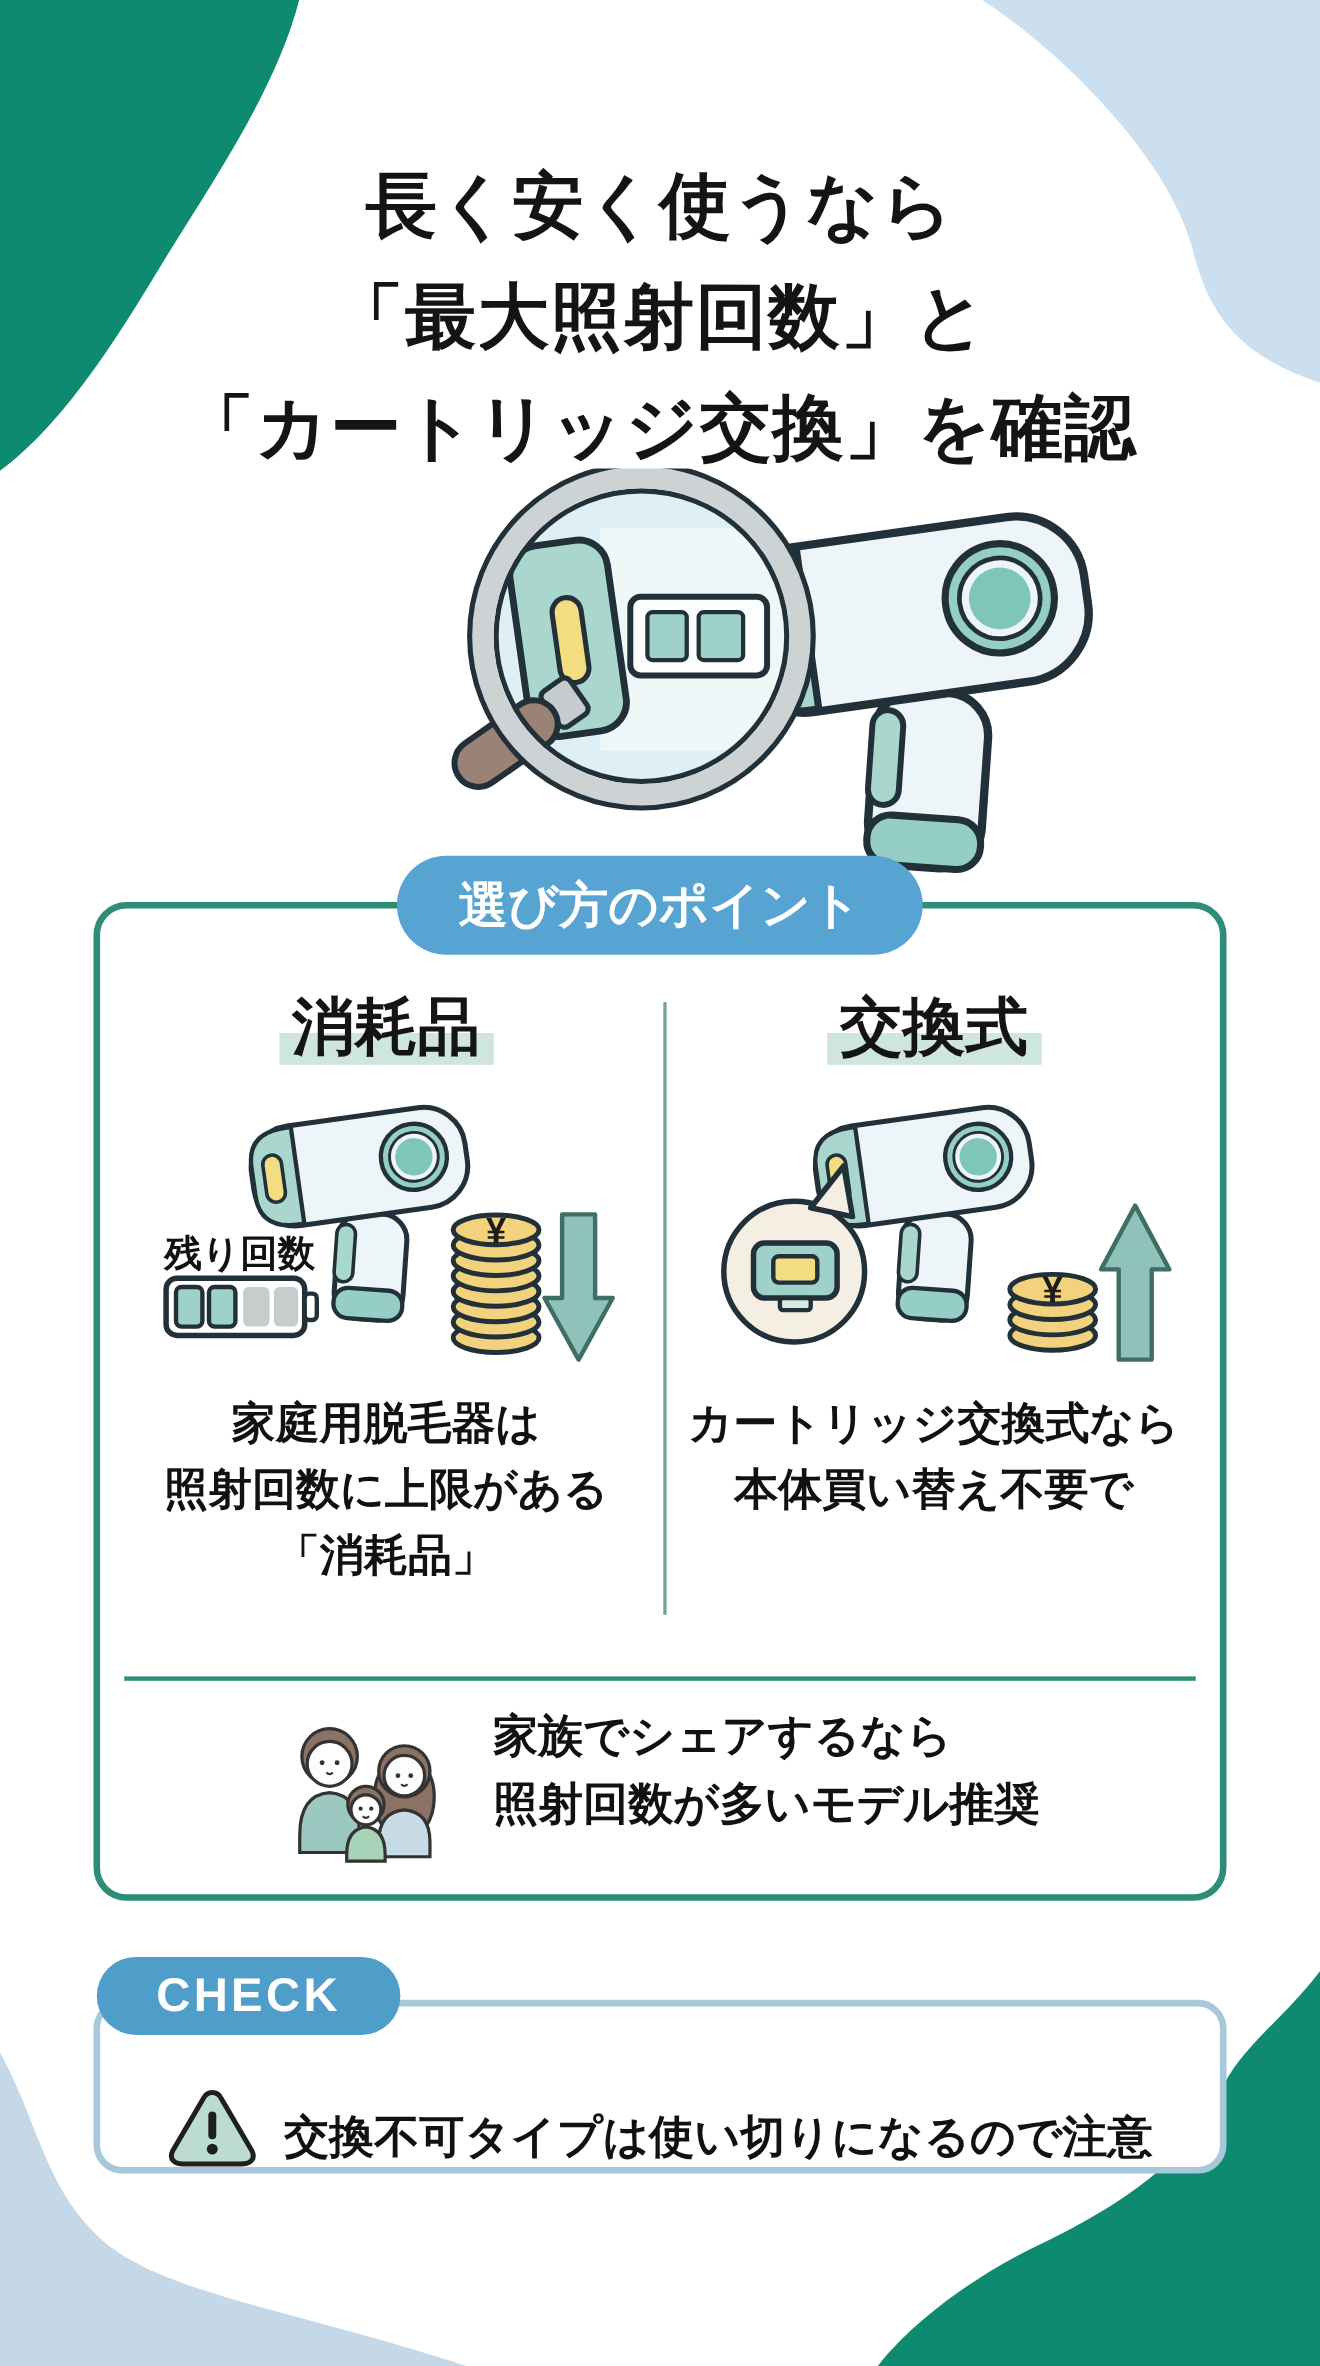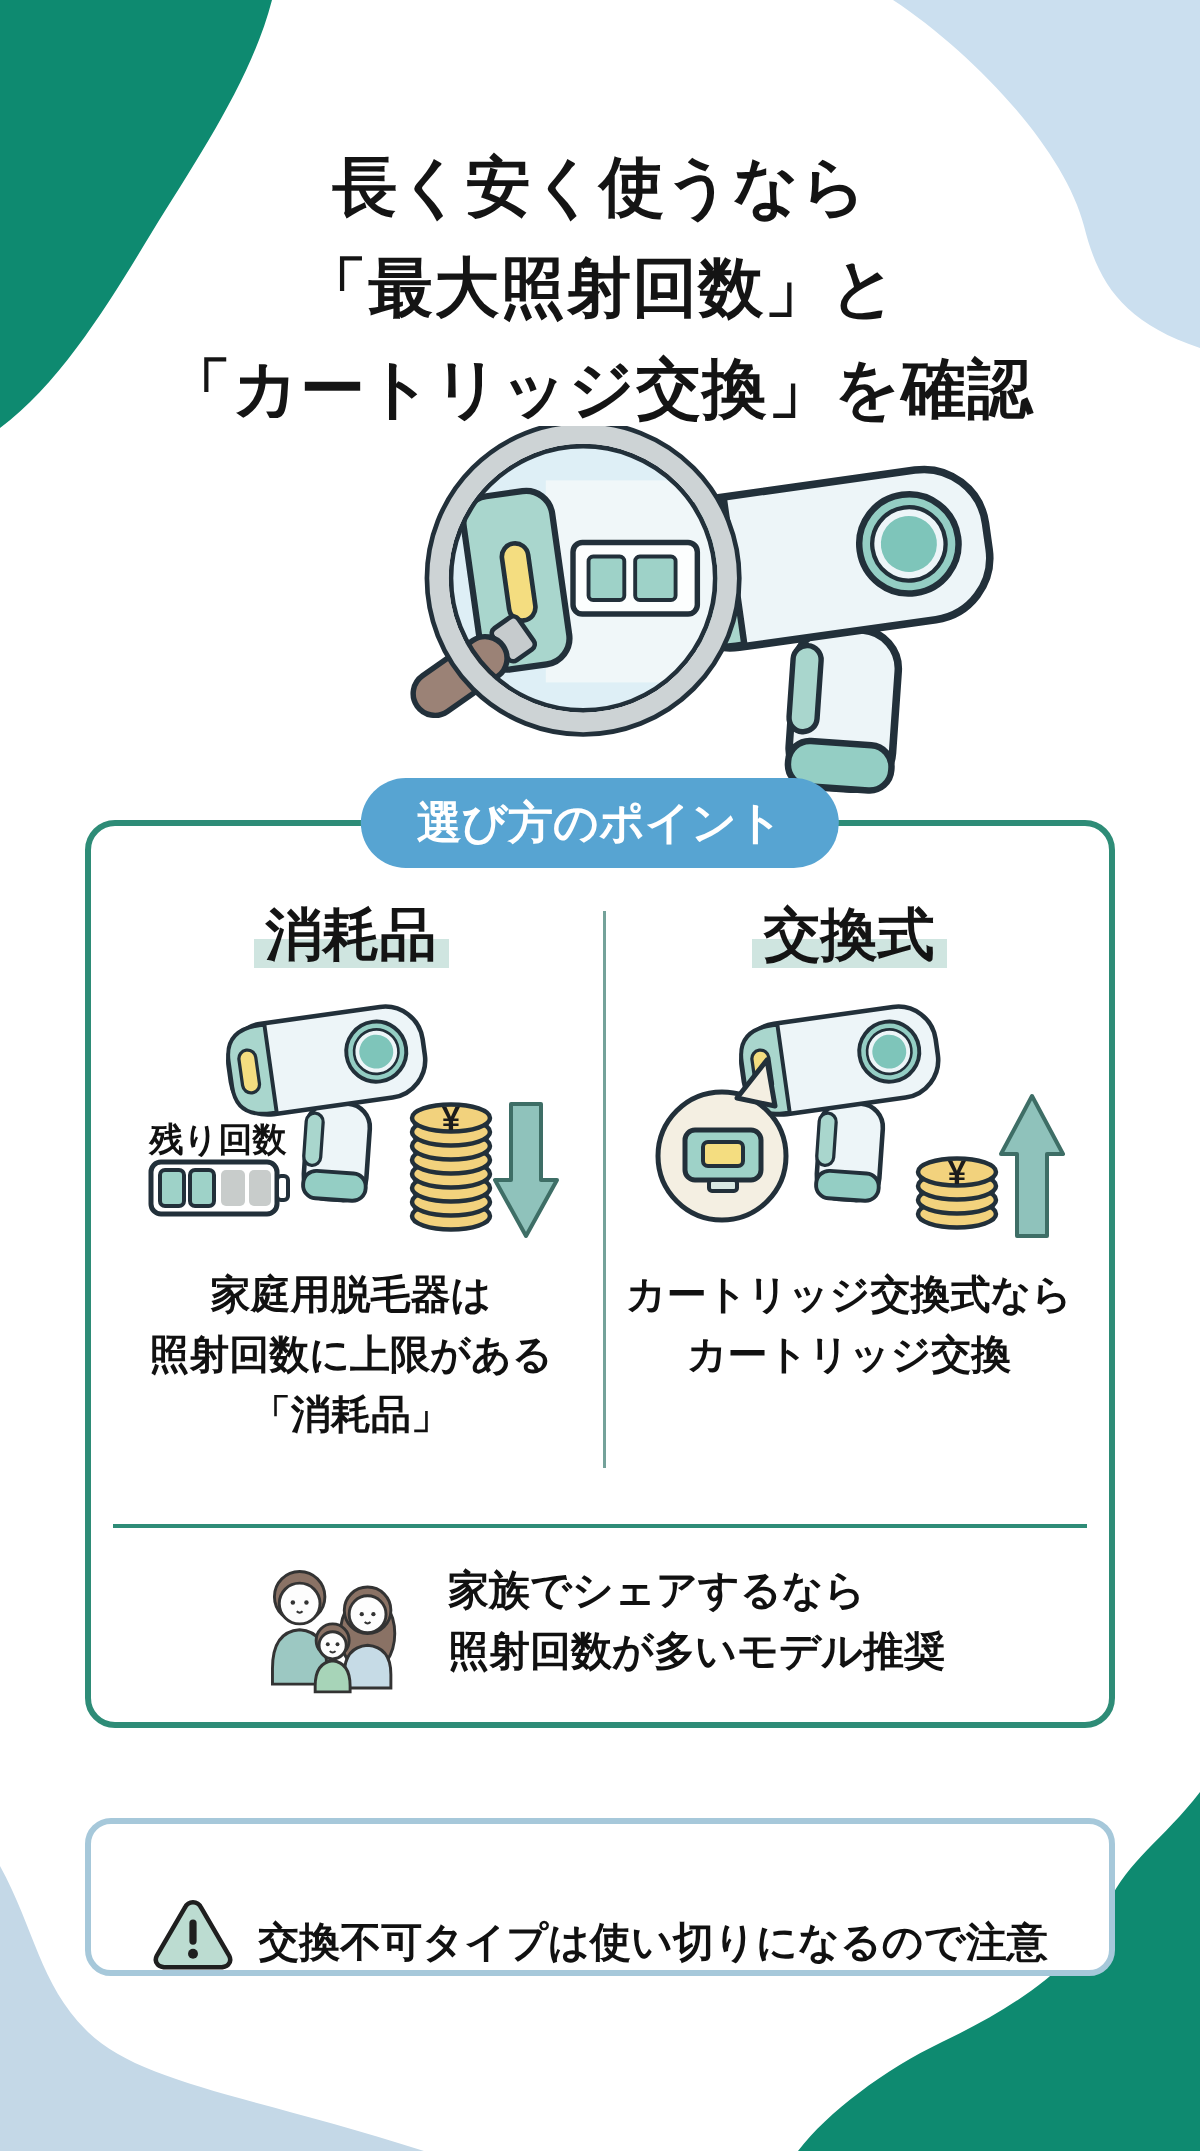--- a/index.html
+++ b/index.html
@@ -16,21 +16,21 @@
                 background:#57A4D2;color:#fff;font-size:45px;font-weight:800;
                 padding:15px 56px;border-radius:50px;white-space:nowrap;}
   .col{position:absolute;top:74px;width:460px;text-align:center;}
   .col.left{left:30px;} .col.right{left:528px;text-align:center;}
   .col-header{display:inline-block;font-size:57px;font-weight:900;color:#141414;
               background:linear-gradient(transparent 58%, #CFE5E0 58%);padding:0 12px;line-height:1.2;}
   .col-illu{display:block;margin:16px auto 0 auto;}
   .desc{margin-top:10px;font-size:40px;font-weight:800;line-height:1.5;color:#111;}
   .col-divider{position:absolute;left:512px;top:85px;width:3px;height:557px;background:#74A29A;}
   .family-divider{position:absolute;left:22px;right:22px;top:698px;height:4px;background:#2E8C77;border:0;margin:0;}
-  .family-row{position:absolute;left:0;right:0;top:722px;display:flex;align-items:center;justify-content:center;gap:28px;}
+  .family-row{position:absolute;left:0;right:0;top:722px;display:flex;justify-content:center;gap:28px;}
   .family-text{font-size:41px;font-weight:800;line-height:1.5;text-align:left;color:#111;}
   
   .check-badge{position:absolute;left:88px;top:1779px;background:#4F9DC9;color:#fff;
                font-size:43px;font-weight:800;letter-spacing:3px;padding:11px 54px;
                border-radius:42px;z-index:3;}
   .check-box{position:absolute;left:85px;top:1818px;width:1030px;height:158px;background:#fff;
              border:6px solid #A6C8DA;border-radius:26px;box-sizing:border-box;z-index:2;
              display:flex;align-items:flex-end;justify-content:center;gap:24px;}
   .check-text{font-size:41px;font-weight:800;color:#111;white-space:nowrap;}
 </style>
@@ -152,21 +152,21 @@
           <ellipse cx="338" cy="230" rx="39" ry="13.5" fill="#F2D27D" stroke="#22303A" stroke-width="4.5"></ellipse>
           <ellipse cx="338" cy="216" rx="39" ry="13.5" fill="#F2D27D" stroke="#22303A" stroke-width="4.5"></ellipse>
           <ellipse cx="338" cy="202" rx="39" ry="13.5" fill="#F2D27D" stroke="#22303A" stroke-width="4.5"></ellipse>
           <ellipse cx="338" cy="188" rx="39" ry="13.5" fill="#F2D27D" stroke="#22303A" stroke-width="4.5"></ellipse>
           <text x="338" y="200" text-anchor="middle" font-size="33" font-weight="700" fill="#1c1c1c">¥</text>
         </g>
         <polygon points="413,112 444,170 428,170 428,252 398,252 398,170 382,170" fill="#8FC2BB" stroke="#3E6E66" stroke-width="4" stroke-linejoin="round"></polygon>
       </svg>
       <div class="desc">
         <div>カートリッジ交換式なら</div>
-        <div>カートリッジ交換</div>
+        <div>本体買い替え不要で</div>
       </div>
     </div>
 
     <hr class="family-divider">
 
     <div class="family-row">
       <svg width="165" height="146" viewBox="0 0 170 150">
 
         <circle cx="46" cy="50" r="26" fill="#8A7265" stroke="#333" stroke-width="3"></circle>
         <circle cx="46" cy="57" r="21" fill="#FDFDFD" stroke="#333" stroke-width="3"></circle>
@@ -190,20 +190,21 @@
         <path d="M77 106 Q80 109 83 106" stroke="#333" stroke-width="2" fill="none"></path>
         <path d="M62 142 Q62 118 80 116 Q98 118 98 142 L98 148 H62 Z" fill="#A7D4B8" stroke="#333" stroke-width="3"></path>
       </svg>
       <div class="family-text">
         <div>家族でシェアするなら</div>
         <div>照射回数が多いモデル推奨</div>
       </div>
     </div>
   </section>
 
+  <div class="check-badge">CHECK</div>
   <section class="check-box">
     <svg width="82" height="74" viewBox="0 0 90 82">
       <path d="M45 7 Q51 7 54 13 L85 66 Q88 72 84 76 Q81 79 74 79 H16 Q9 79 6 76 Q2 72 5 66 L36 13 Q39 7 45 7 Z" fill="#BCDCD1" stroke="#1F1F1F" stroke-width="5" stroke-linejoin="round"></path>
       <rect x="41" y="26" width="8" height="28" rx="4" fill="#1F1F1F"></rect>
       <circle cx="45" cy="64" r="5.5" fill="#1F1F1F"></circle>
     </svg>
     <span class="check-text">交換不可タイプは使い切りになるので注意</span>
   </section>
 
 </div>

